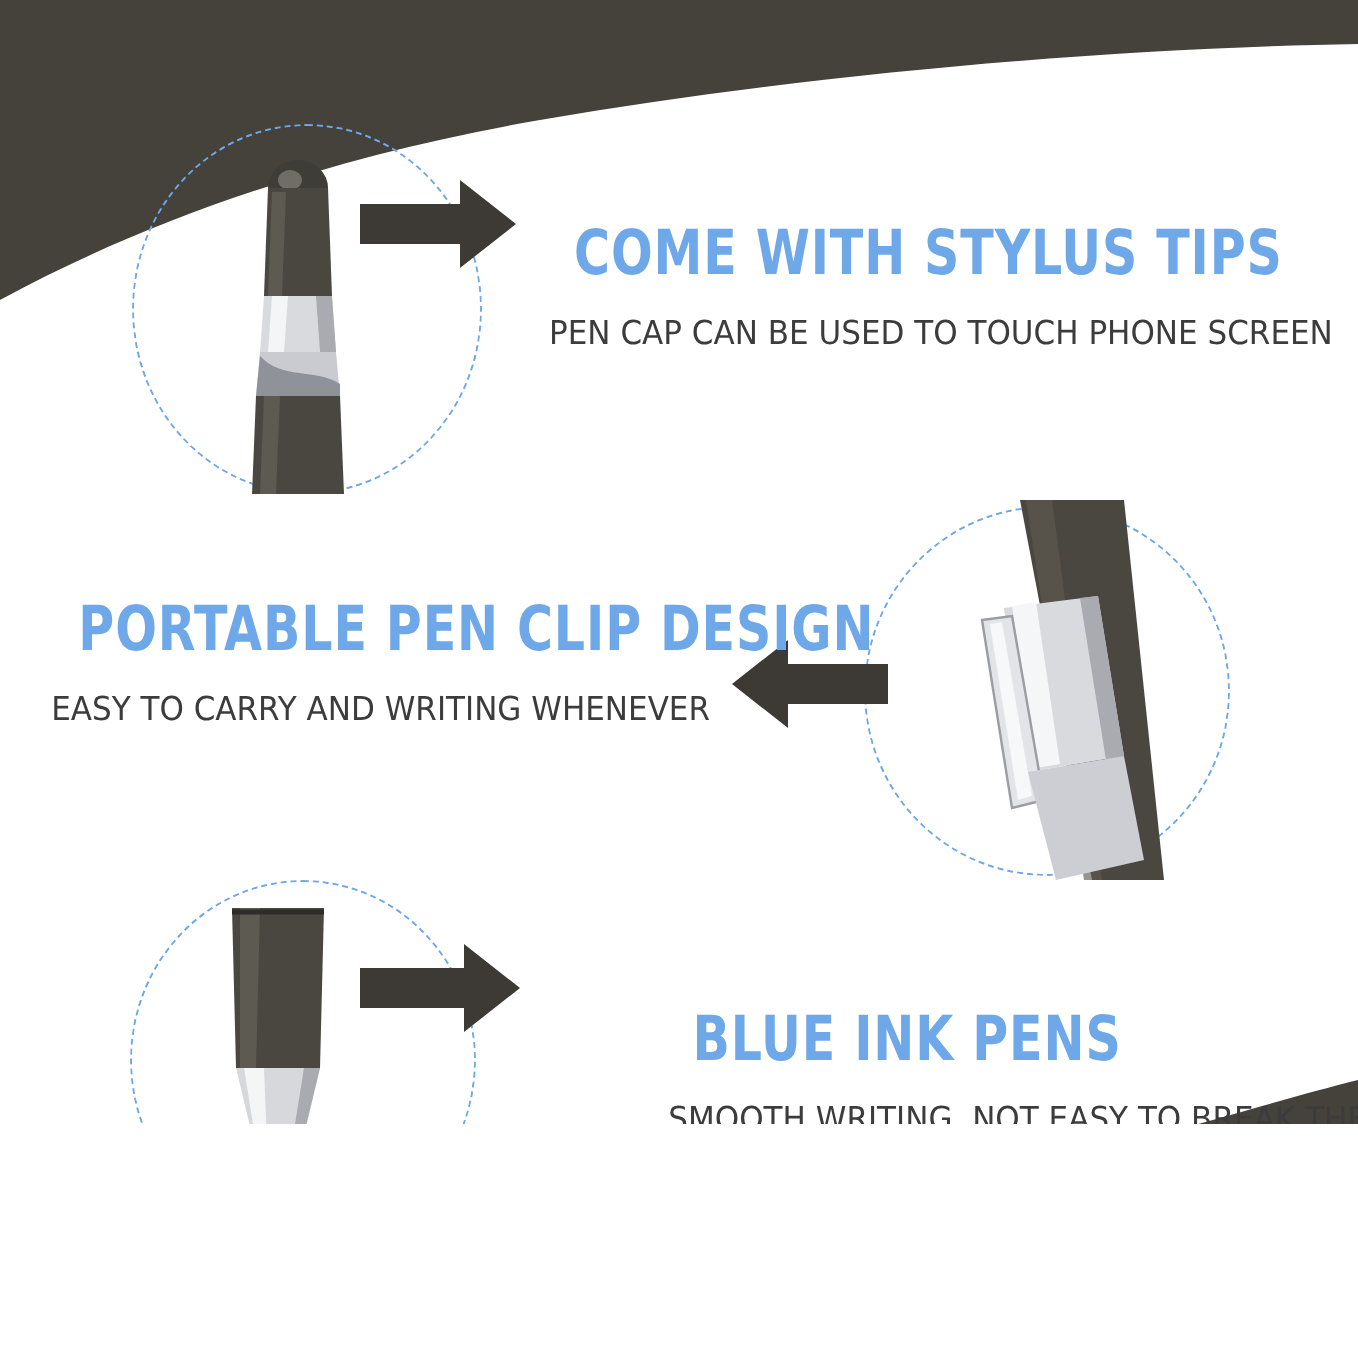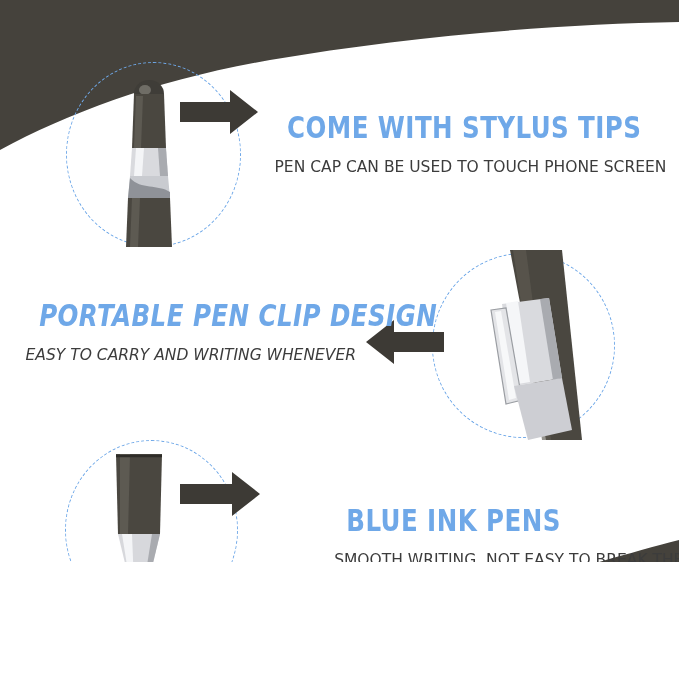--- a/index.html
+++ b/index.html
@@ -51,21 +51,21 @@
     white-space: nowrap;
     transform: scaleX(0.94);
   }
 
   
   #block1 { left: 262px; top: 112px; transform-origin: left top; }
   #block1 .headline { font-size: 31px; }
   #block1 .subline { font-size: 16.5px; margin-top: 16px; }
 
   
-  #block2 { left: 12px; top: 300px; transform-origin: left top; font-style: italic; }
+  #block2 { left: 12px; top: 300px; transform-origin: left top; }
   #block2 .headline { font-size: 31px; }
   #block2 .subline { font-size: 16.5px; margin-top: 16px; }
 
   
   #block3 { left: 322px; top: 505px; transform-origin: left top; }
   #block3 .headline { font-size: 31px; }
   #block3 .subline { font-size: 16.5px; margin-top: 16px; }
 
   
   .dashed-circle {

